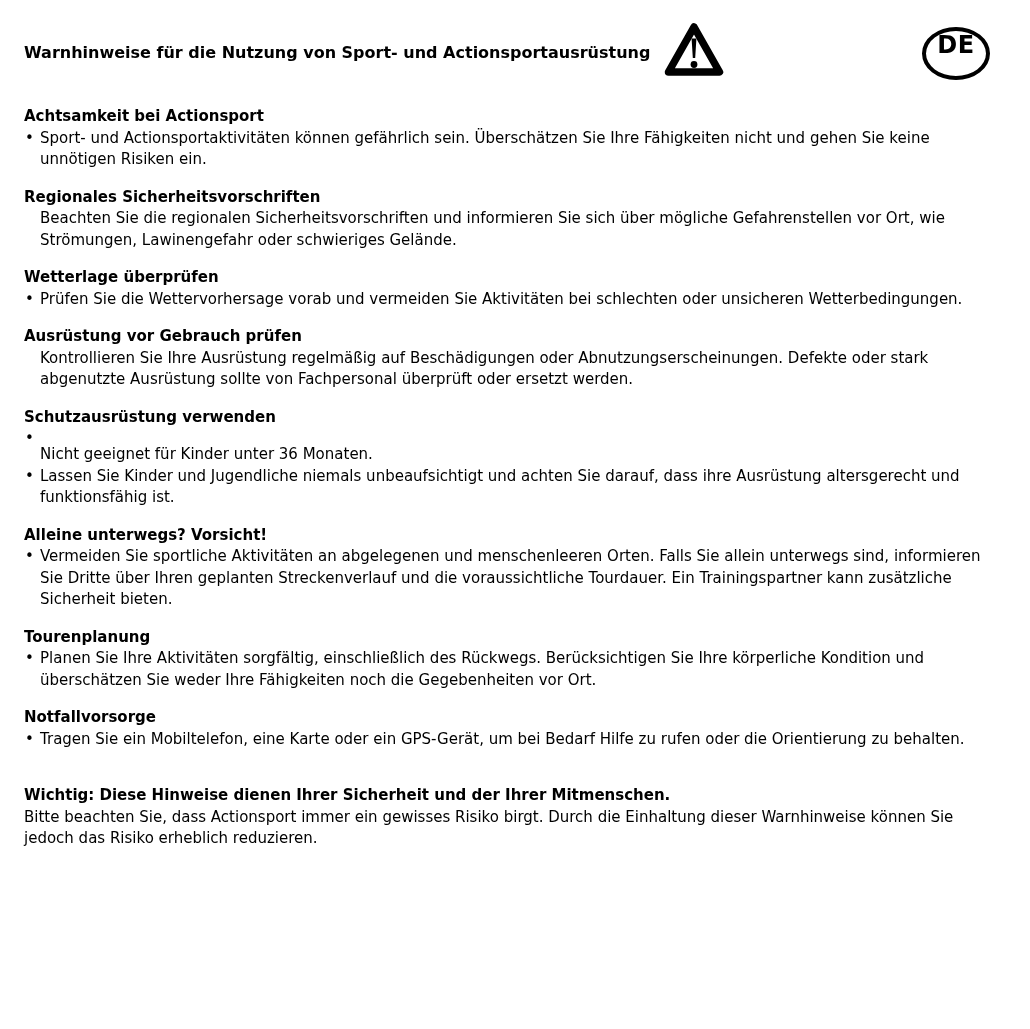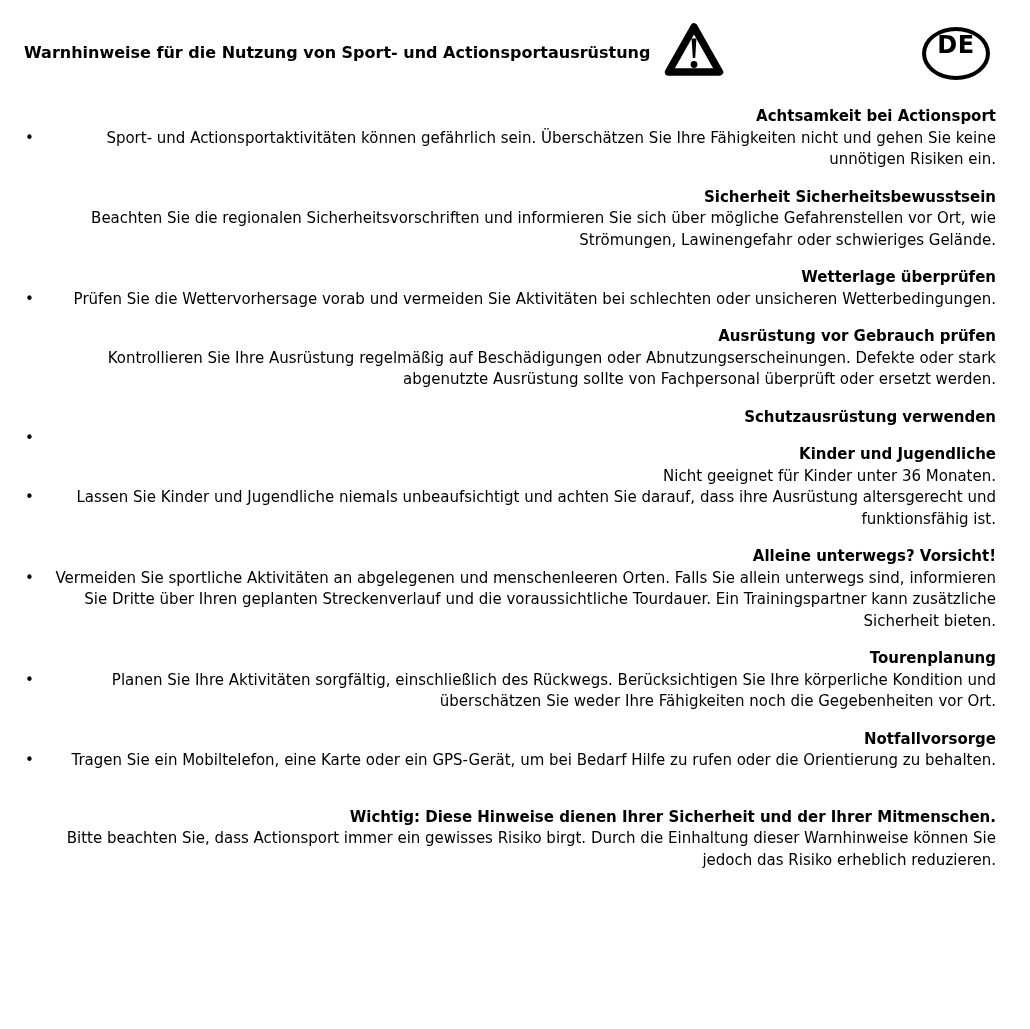--- a/index.html
+++ b/index.html
@@ -6,21 +6,21 @@
   body {
     width: 1030px;
     height: 1029px;
     background: #ffffff;
     color: #000000;
     font-family: "DejaVu Sans", sans-serif;
     font-size: 15px;
     line-height: 21.5px;
     overflow: hidden;
   }
-  .page { padding: 24px 34px 0 24px; text-align: right; }
+  .page { padding: 24px 34px 0 24px; }
 
   
   .header {
     display: flex;
     align-items: center;
     height: 58px;
     margin-bottom: 24px;
   }
   .title {
     font-size: 16px;
@@ -79,21 +79,21 @@
     <div class="heading">Achtsamkeit bei Actionsport</div>
     <div class="items">
   <div class="item">
     <span class="bullet">•</span>
     <span class="itext">Sport- und Actionsportaktivitäten können gefährlich sein. Überschätzen Sie Ihre Fähigkeiten nicht und gehen Sie keine unnötigen Risiken ein.</span>
   </div>
 </div>
   </section>
 
   <section class="section">
-    <div class="heading">Sicherheit Sicherheitsbewusstsein</div>
+    <div class="heading">Regionales Sicherheitsvorschriften</div>
     <div class="items">
   <div class="item">
     <span class="bullet"></span>
     <span class="itext">Beachten Sie die regionalen Sicherheitsvorschriften und informieren Sie sich über mögliche Gefahrenstellen vor Ort, wie Strömungen, Lawinengefahr oder schwieriges Gelände.</span>
   </div>
 </div>
   </section>
 
   <section class="section">
     <div class="heading">Wetterlage überprüfen</div>
@@ -118,21 +118,20 @@
   <section class="section">
     <div class="heading">Schutzausrüstung verwenden</div>
     <div class="items">
   <div class="item">
     <span class="bullet">•</span>
   </div>
 </div>
   </section>
 
   <section class="section">
-    <div class="heading">Kinder und Jugendliche</div>
     <div class="items">
   <div class="item">
     <span class="bullet"></span>
     <span class="itext">Nicht geeignet für Kinder unter 36 Monaten.</span>
   </div>
 
   <div class="item">
     <span class="bullet">•</span>
     <span class="itext">Lassen Sie Kinder und Jugendliche niemals unbeaufsichtigt und achten Sie darauf, dass ihre Ausrüstung altersgerecht und funktionsfähig ist.</span>
   </div>

